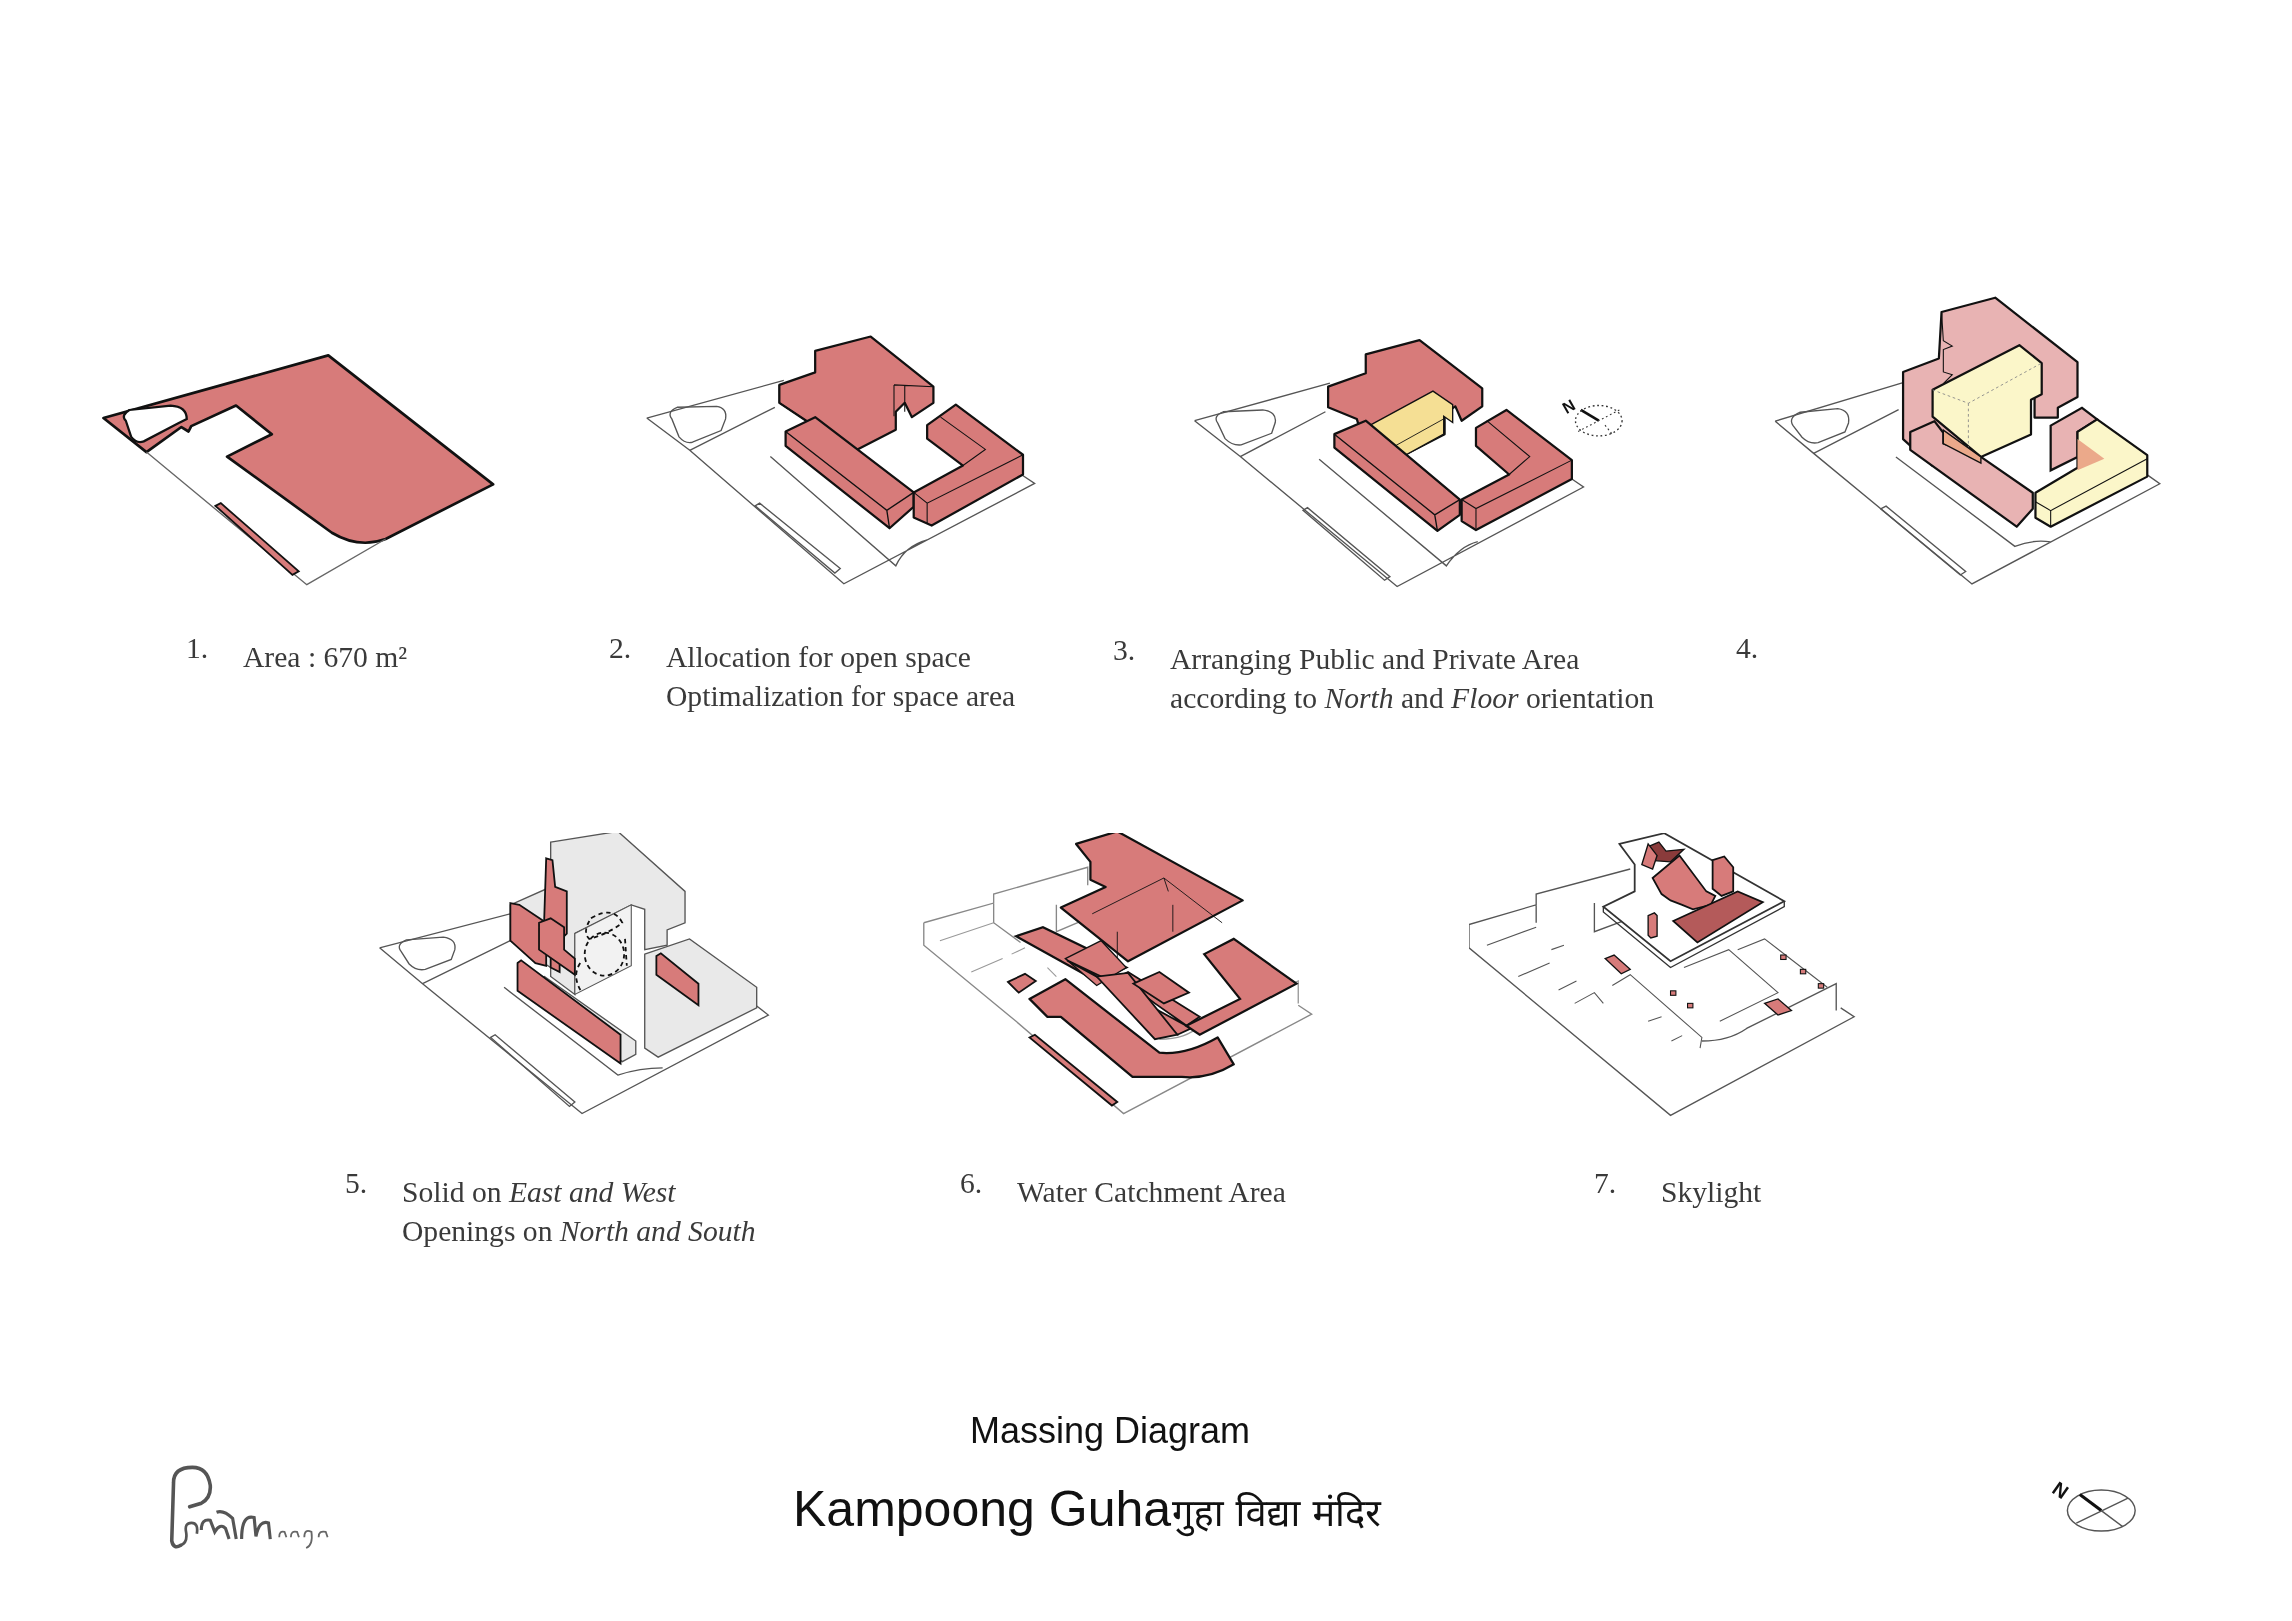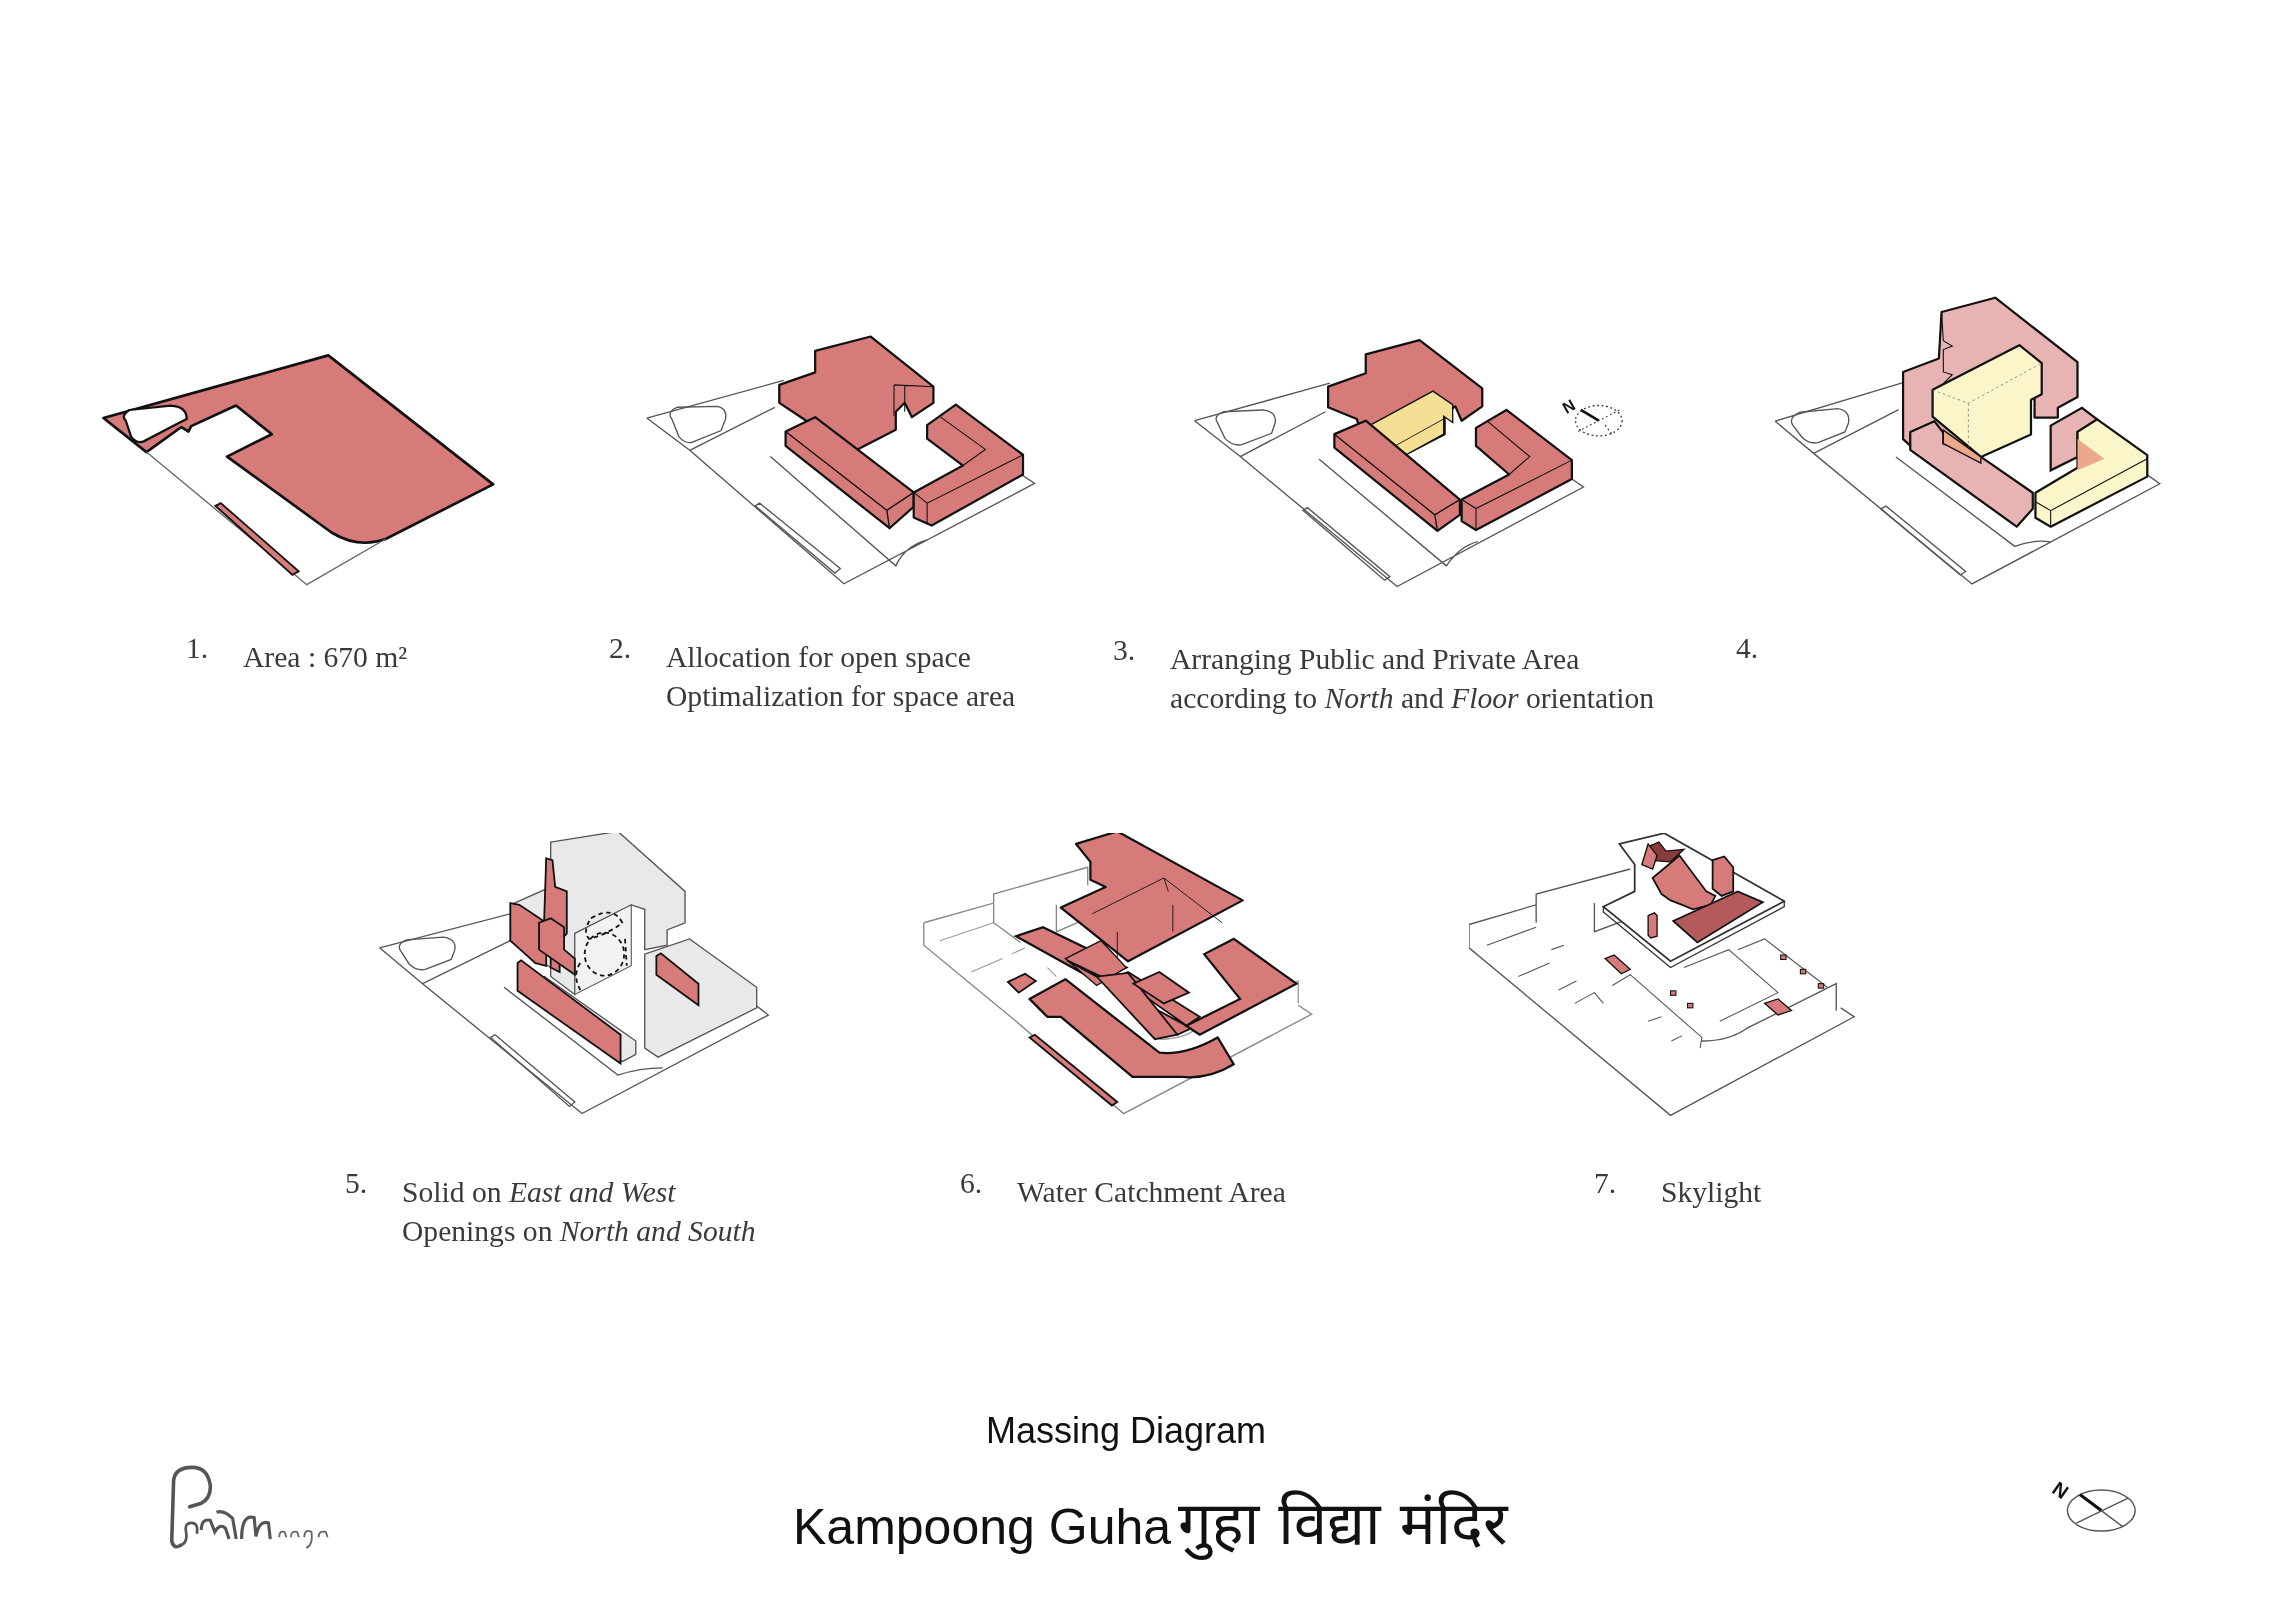--- a/index.html
+++ b/index.html
@@ -5,23 +5,23 @@
   html, body { margin: 0; padding: 0; background: #ffffff; }
   body { width: 2293px; height: 1621px; position: relative; overflow: hidden; font-family: "Liberation Serif", "DejaVu Serif", serif; color: #333; }
   .diagram { position: absolute; }
   .diagram svg { width: 100%; height: 100%; display: block; }
   .caption { position: absolute; font-family: "Liberation Serif", "DejaVu Serif", serif; font-size: 29.6px; line-height: 39px; color: #3a3a3a; white-space: nowrap; }
   .caption .num { position: absolute; left: 0; top: 0; }
   .caption .lines { position: absolute; top: 9px; }
   .caption .line { display: block; }
   .caption em { font-style: italic; }
   .title-sub { position: absolute; left: 0; width: 2293px; top: 1410px; text-align: center; font-family: "Liberation Sans", "DejaVu Sans", sans-serif; font-size: 36px; color: #111; padding-left: 0; }
-  .title-sub span { position: relative; left: 16px; }
+  .title-sub span { position: relative; left: 0; }
   .title-main { position: absolute; left: 793px; top: 1480px; font-family: "Liberation Sans", "DejaVu Sans", sans-serif; font-size: 50px; color: #111; white-space: nowrap; }
-  .title-main .dev { font-family: "DejaVu Sans", sans-serif; font-size: 60px; margin-left: 7px; }
+  .title-main .dev { font-family: "DejaVu Sans", sans-serif; font-size: 38px; margin-left: 1px; }
   .logo { position: absolute; left: 161px; top: 1460px; width: 206px; height: 99px; }
   .north { position: absolute; left: 2046px; top: 1471px; width: 107px; height: 72px; }
 </style>
 </head>
 <body>
 
 <div class="diagram" style="left:90px;top:340px;width:430px;height:269px;">
   <svg viewBox="0 0 480 300">
     <path d="M15,87 L266,17 L450,161 L330,222 Q300,233 270,215 L153,130 L203,105 L163,73 L113,96 L110,102 L102,97 L63,125 Z" fill="#d77b7a" stroke="#111" stroke-width="3" stroke-linejoin="round"></path>
     <path d="M40,90 Q34,84 44,78 L90,73 Q108,74 108,88 L98,93 L60,113 Q52,116 46,108 Z" fill="#fff" stroke="#111" stroke-width="2.5"></path>

